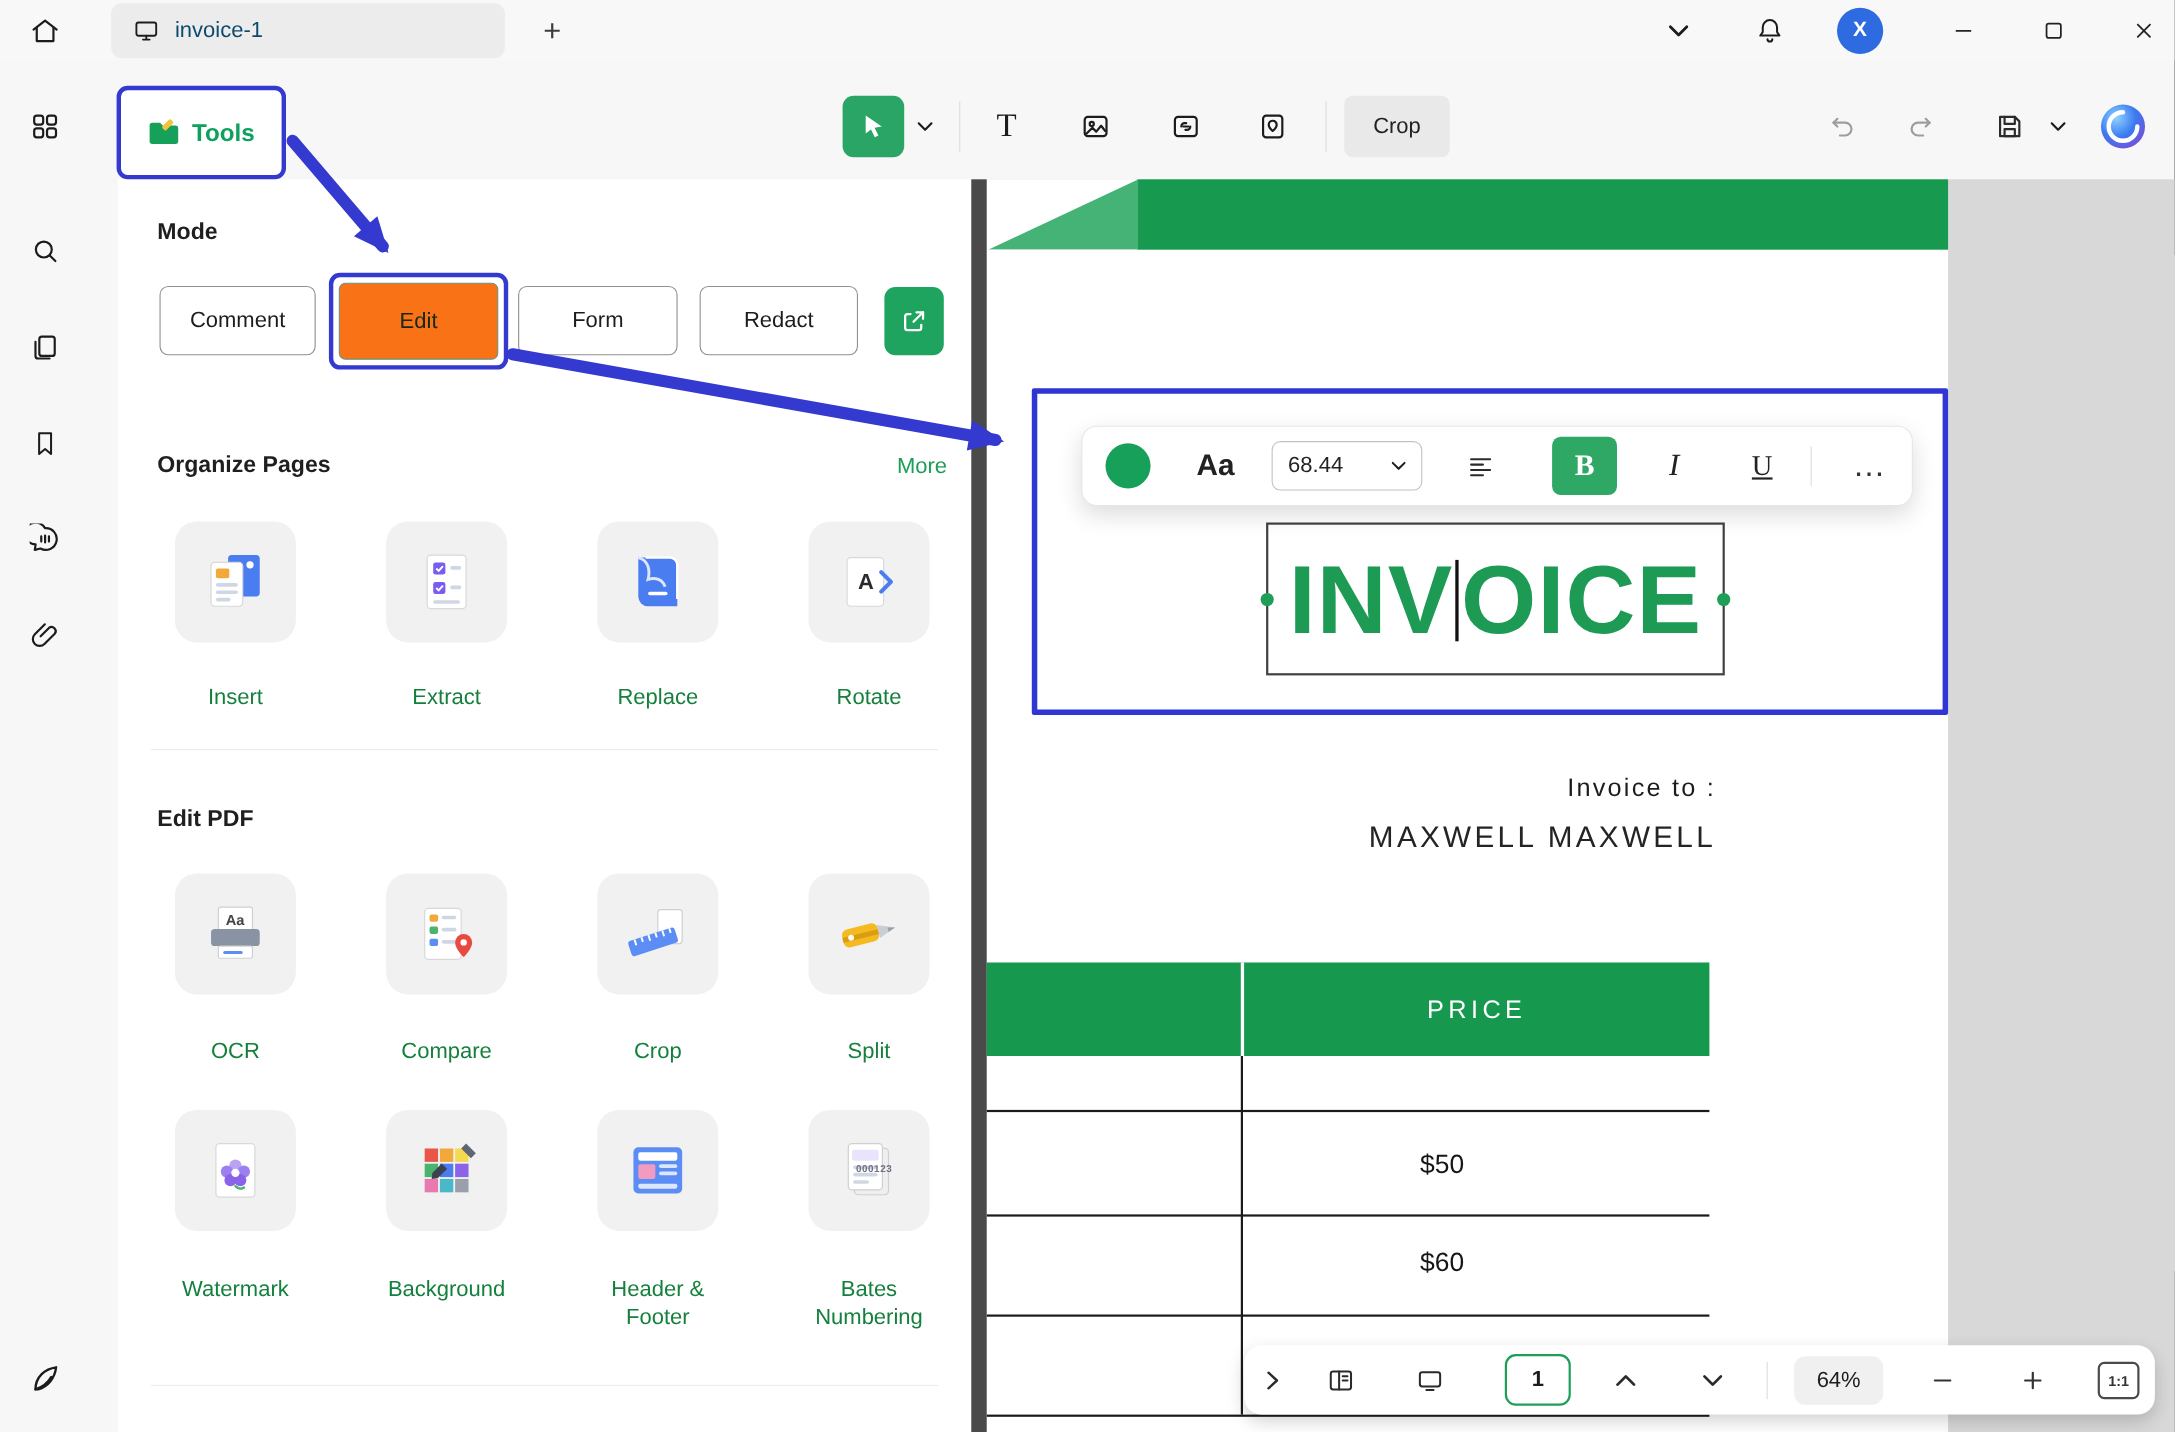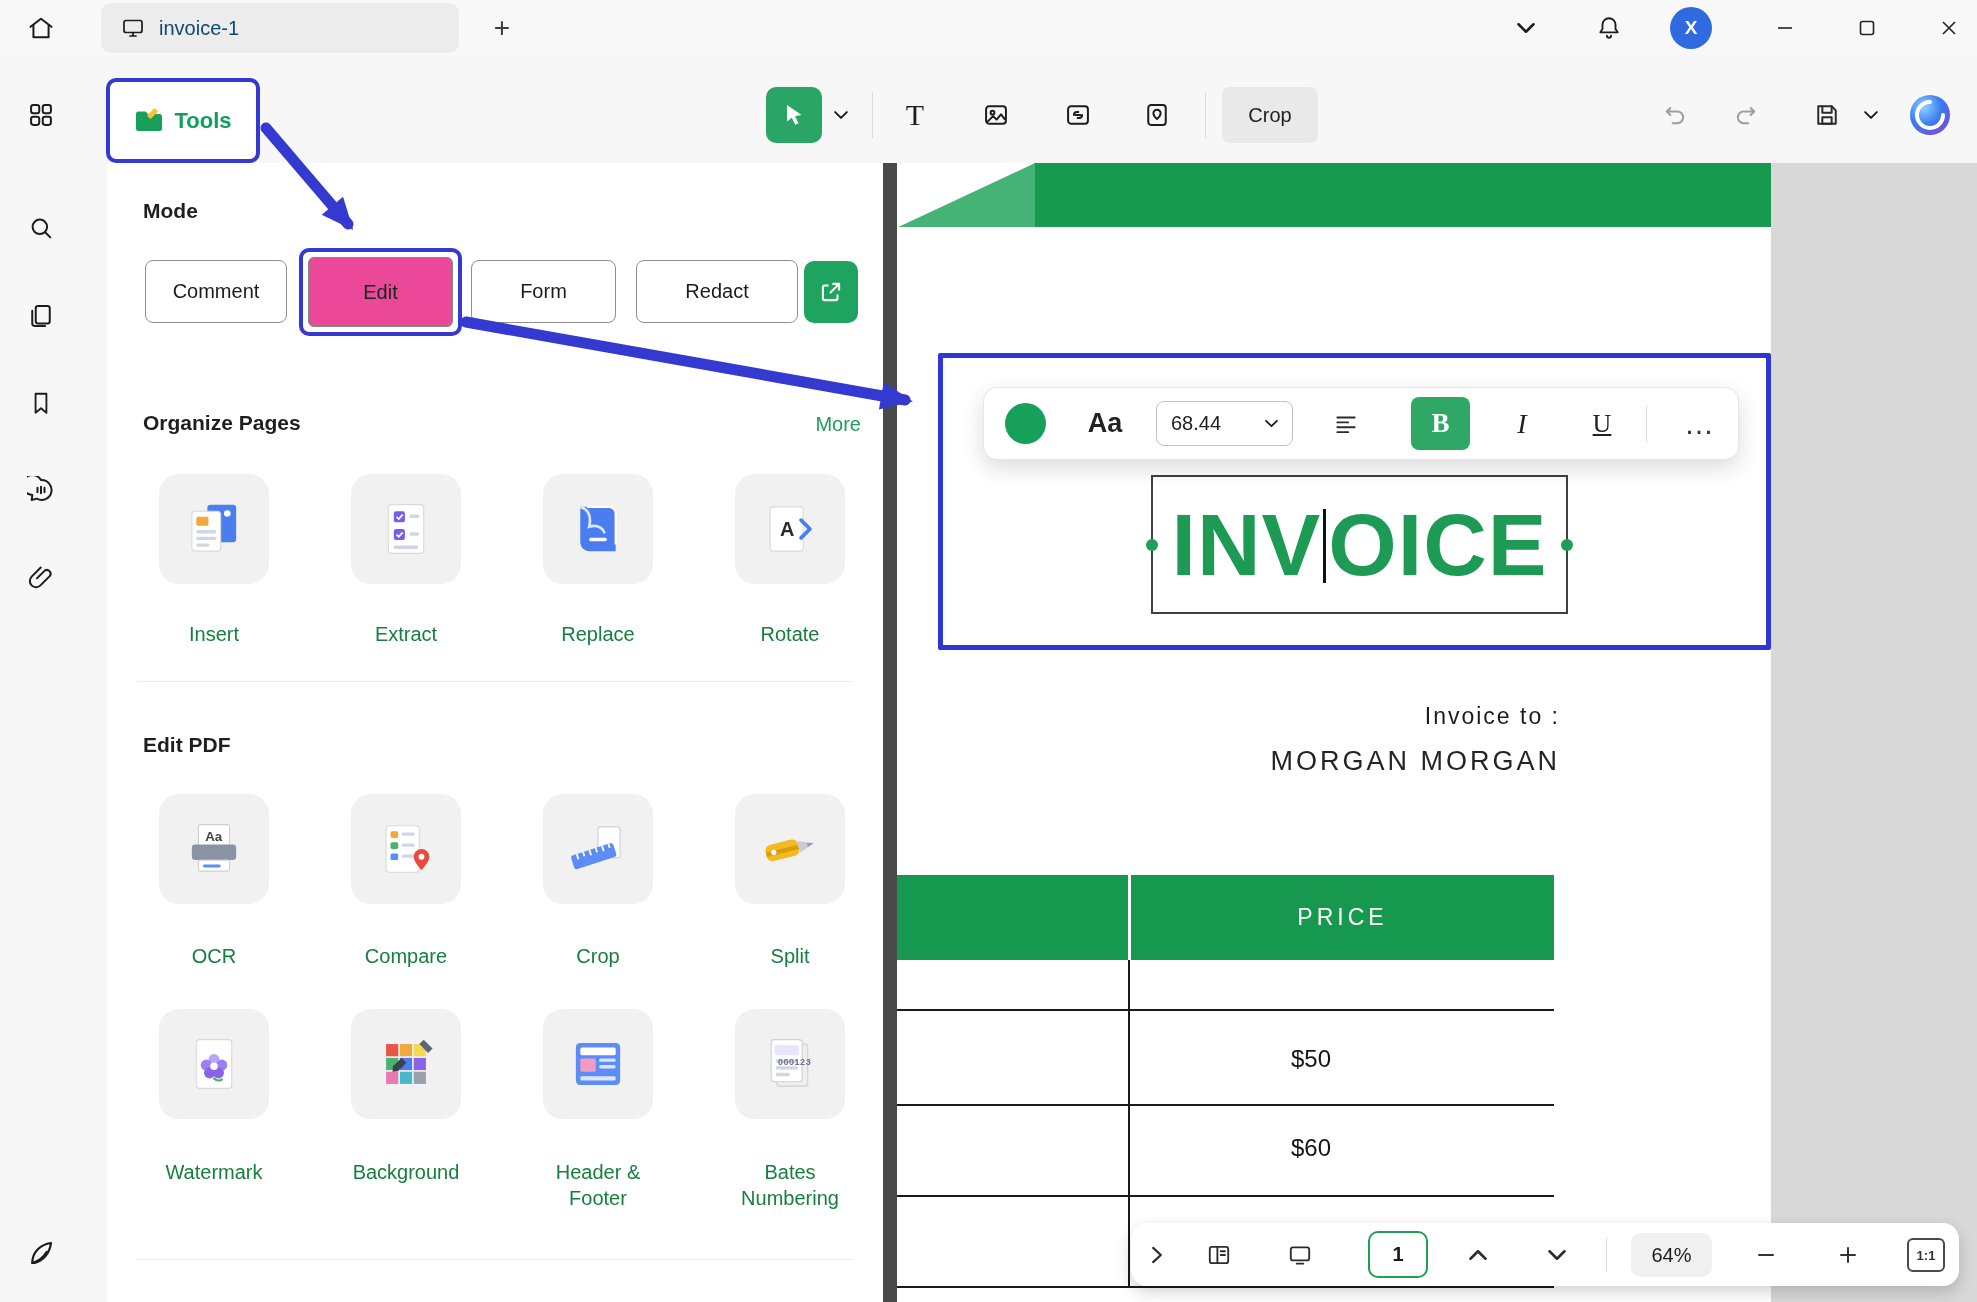--- a/index.html
+++ b/index.html
@@ -39,21 +39,21 @@
              border-radius:8px;font-size:20px;color:#222;}
   .serifT{font-family:"Liberation Serif",serif;}
 
   
   .panel{position:absolute;left:107px;top:163px;width:776px;height:1139px;background:#ffffff;z-index:20;}
   .panel-title{position:absolute;font-size:21px;font-weight:bold;color:#1f1f1f;}
   .mode-btn{position:absolute;top:97px;height:63px;border:1px solid #8f8f8f;border-radius:8px;
             background:#fff;font-size:20px;color:#1c1c1c;box-sizing:border-box;}
   .edit-anno{position:absolute;left:192px;top:85px;width:163px;height:88px;border:4px solid #3439d0;
              border-radius:10px;box-sizing:border-box;display:flex;padding:5px;z-index:5;}
-  .edit-btn{flex:1;background:#ec4899;border:1px solid #6f937d;border-radius:6px;font-size:20px;
+  .edit-btn{flex:1;background:#f97316;border:1px solid #6f937d;border-radius:6px;font-size:20px;
             color:#12281a;display:flex;align-items:center;justify-content:center;}
   .ext-btn{position:absolute;left:697px;top:98px;width:54px;height:62px;background:#1ea45f;
            border-radius:10px;}
   .more-link{position:absolute;right:22px;font-size:20px;color:#1b9e57;}
   .tool-card{position:absolute;width:110px;height:110px;border-radius:20px;background:#f1f1f2;
              display:flex;align-items:center;justify-content:center;}
   .tool-label{position:absolute;width:150px;text-align:center;font-size:20px;color:#15803d;line-height:1.3;}
   .panel-divider{position:absolute;left:30px;right:30px;height:1px;background:#ededed;}
   .scroll-strip{position:absolute;left:883px;top:163px;width:14px;height:1139px;background:#4a4a4a;z-index:25;}
 
@@ -301,21 +301,21 @@
   </div>
 
   <div class="panel">
     <div class="panel-title" style="left:36px;top:36px">Mode</div>
 
     <div class="mode-btn flex" style="left:38px;width:142px">Comment</div>
     <div class="edit-anno">
       <div class="edit-btn">Edit</div>
     </div>
     <div class="mode-btn flex" style="left:364px;width:145px">Form</div>
-    <div class="mode-btn flex" style="left:529px;width:162px">Redact</div>
+    <div class="mode-btn flex" style="left:529px;width:144px">Redact</div>
     <div class="ext-btn flex">
       <svg width="26" height="26" viewBox="0 0 24 24" stroke="#fff" fill="none" stroke-width="1.9" stroke-linecap="round" stroke-linejoin="round">
         <path d="M14 4.5h5.5V10"></path>
           <path d="M19.5 4.5 11.5 12.5"></path>
         <path d="M9 6H6.5A2 2 0 0 0 4.5 8v9.5a2 2 0 0 0 2 2H16a2 2 0 0 0 2-2V15"></path>
       </svg>
     </div>
 
     <div class="panel-title" style="left:36px;top:248px">Organize Pages</div>
     <div class="more-link" style="top:250px">More</div>
@@ -477,21 +477,21 @@
   <div class="scroll-strip"></div>
 
   <div class="doc-bg"></div>
   <div class="page">
     <div class="band"></div>
     <div class="band-tri"></div>
   </div>
 
   <div class="inv-to">
     <div class="l1">Invoice to :</div>
-    <div class="l2">MORGAN MORGAN</div>
+    <div class="l2">MAXWELL MAXWELL</div>
   </div>
 
   <div class="tbl-head">
     <div class="cell-div"></div>
     <div class="tbl-price">PRICE</div>
   </div>
   <div class="hline" style="top:1009px"></div>
   <div class="hline" style="top:1104px"></div>
   <div class="hline" style="top:1195px"></div>
   <div class="hline" style="top:1286px"></div>

